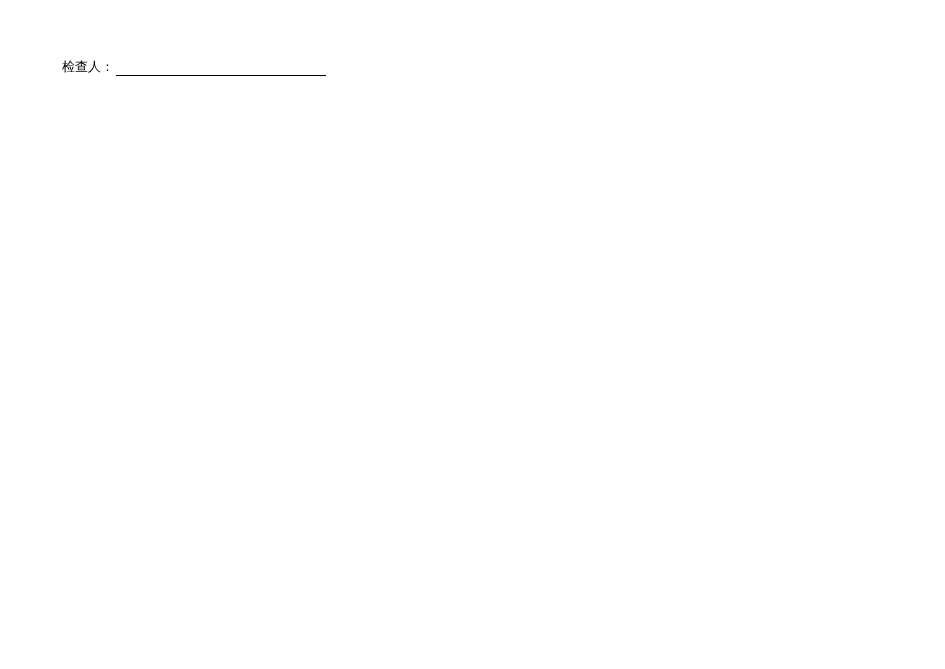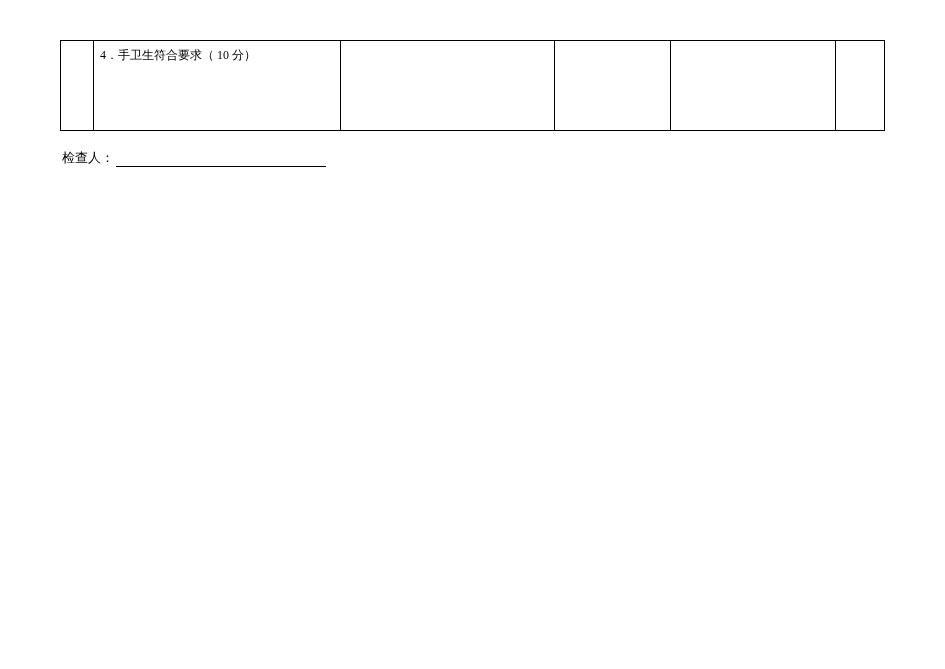--- a/index.html
+++ b/index.html
@@ -51,42 +51,20 @@
       min-width: 210px;
       height: 1.1em;
       margin-left: 2px;
     }
   </style>
 </head>
 <body>
 
 <div class="page">
 
-  <table class="grid">
-    <colgroup>
-      <col class="col-a">
-      <col class="col-b">
-      <col class="col-c">
-      <col class="col-d">
-      <col class="col-e">
-      <col class="col-f">
-    </colgroup>
-    <tbody>
-        <tr>
-      <td></td>
-      <td>
-        <span>4．手卫生符合要求（ 10 分）</span>
-      </td>
-      <td></td>
-      <td></td>
-      <td></td>
-      <td></td>
-    </tr>
-  </tbody>
-    </table>
 
   <div class="sig-row">
     <div class="sig-block">
       <span>检查人：</span>
       <span class="sig-line"></span>
     </div>
   </div>
 
 </div>
 

